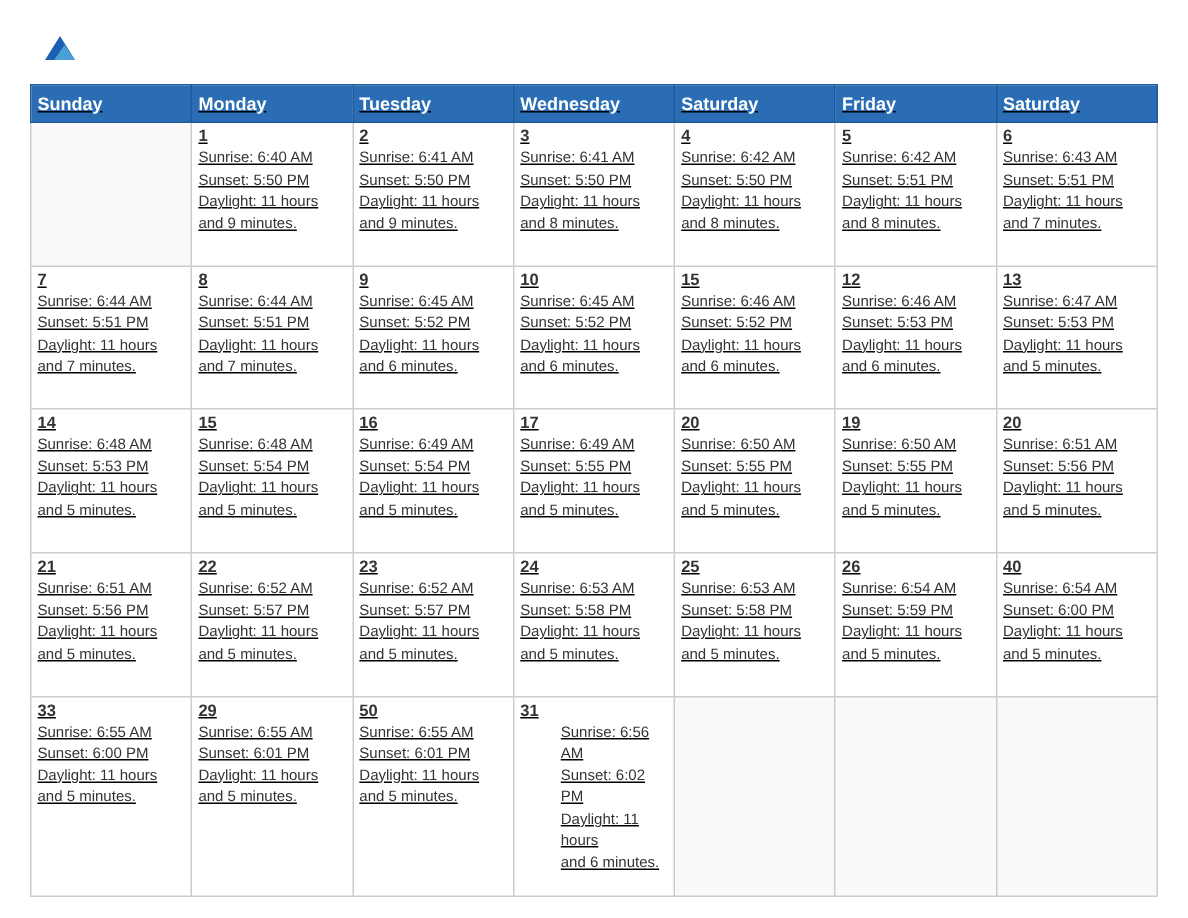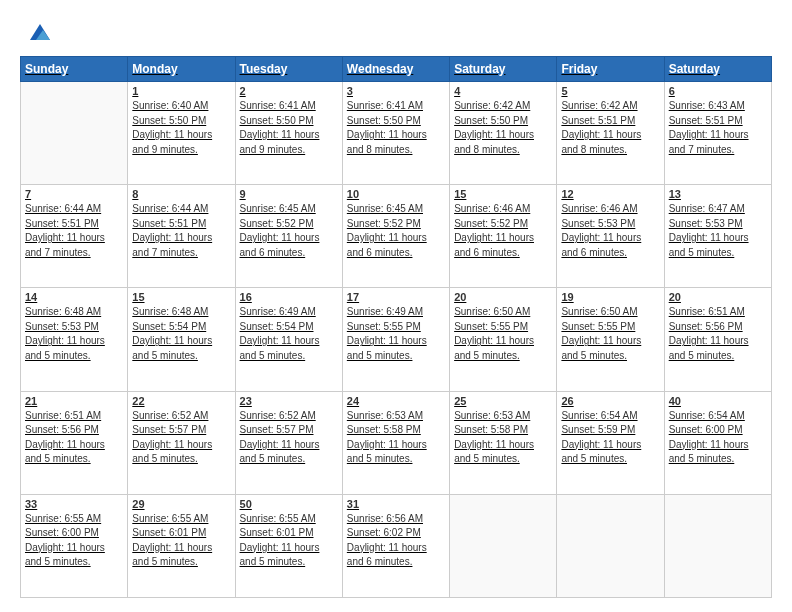--- a/index.html
+++ b/index.html
@@ -351,21 +351,21 @@
           </td>
           <td>
             <span class="day-num">50</span>
             <div class="day-info" style="white-space: pre-line;">Sunrise: 6:55 AM
 Sunset: 6:01 PM
 Daylight: 11 hours
 and 5 minutes.</div>
           </td>
           <td>
             <span class="day-num">31</span>
-            <div class="day-info" style="white-space: pre-line;">Sunrise: 6:56 AM
+            <div class="day-info" style="white-space: pre-line; margin-left: 27px;">Sunrise: 6:56 AM
 Sunset: 6:02 PM
 Daylight: 11 hours
 and 6 minutes.</div>
           </td>
           <td class="empty-cell"></td>
           <td class="empty-cell"></td>
           <td class="empty-cell"></td>
         </tr>
       </tbody>
   </table>

